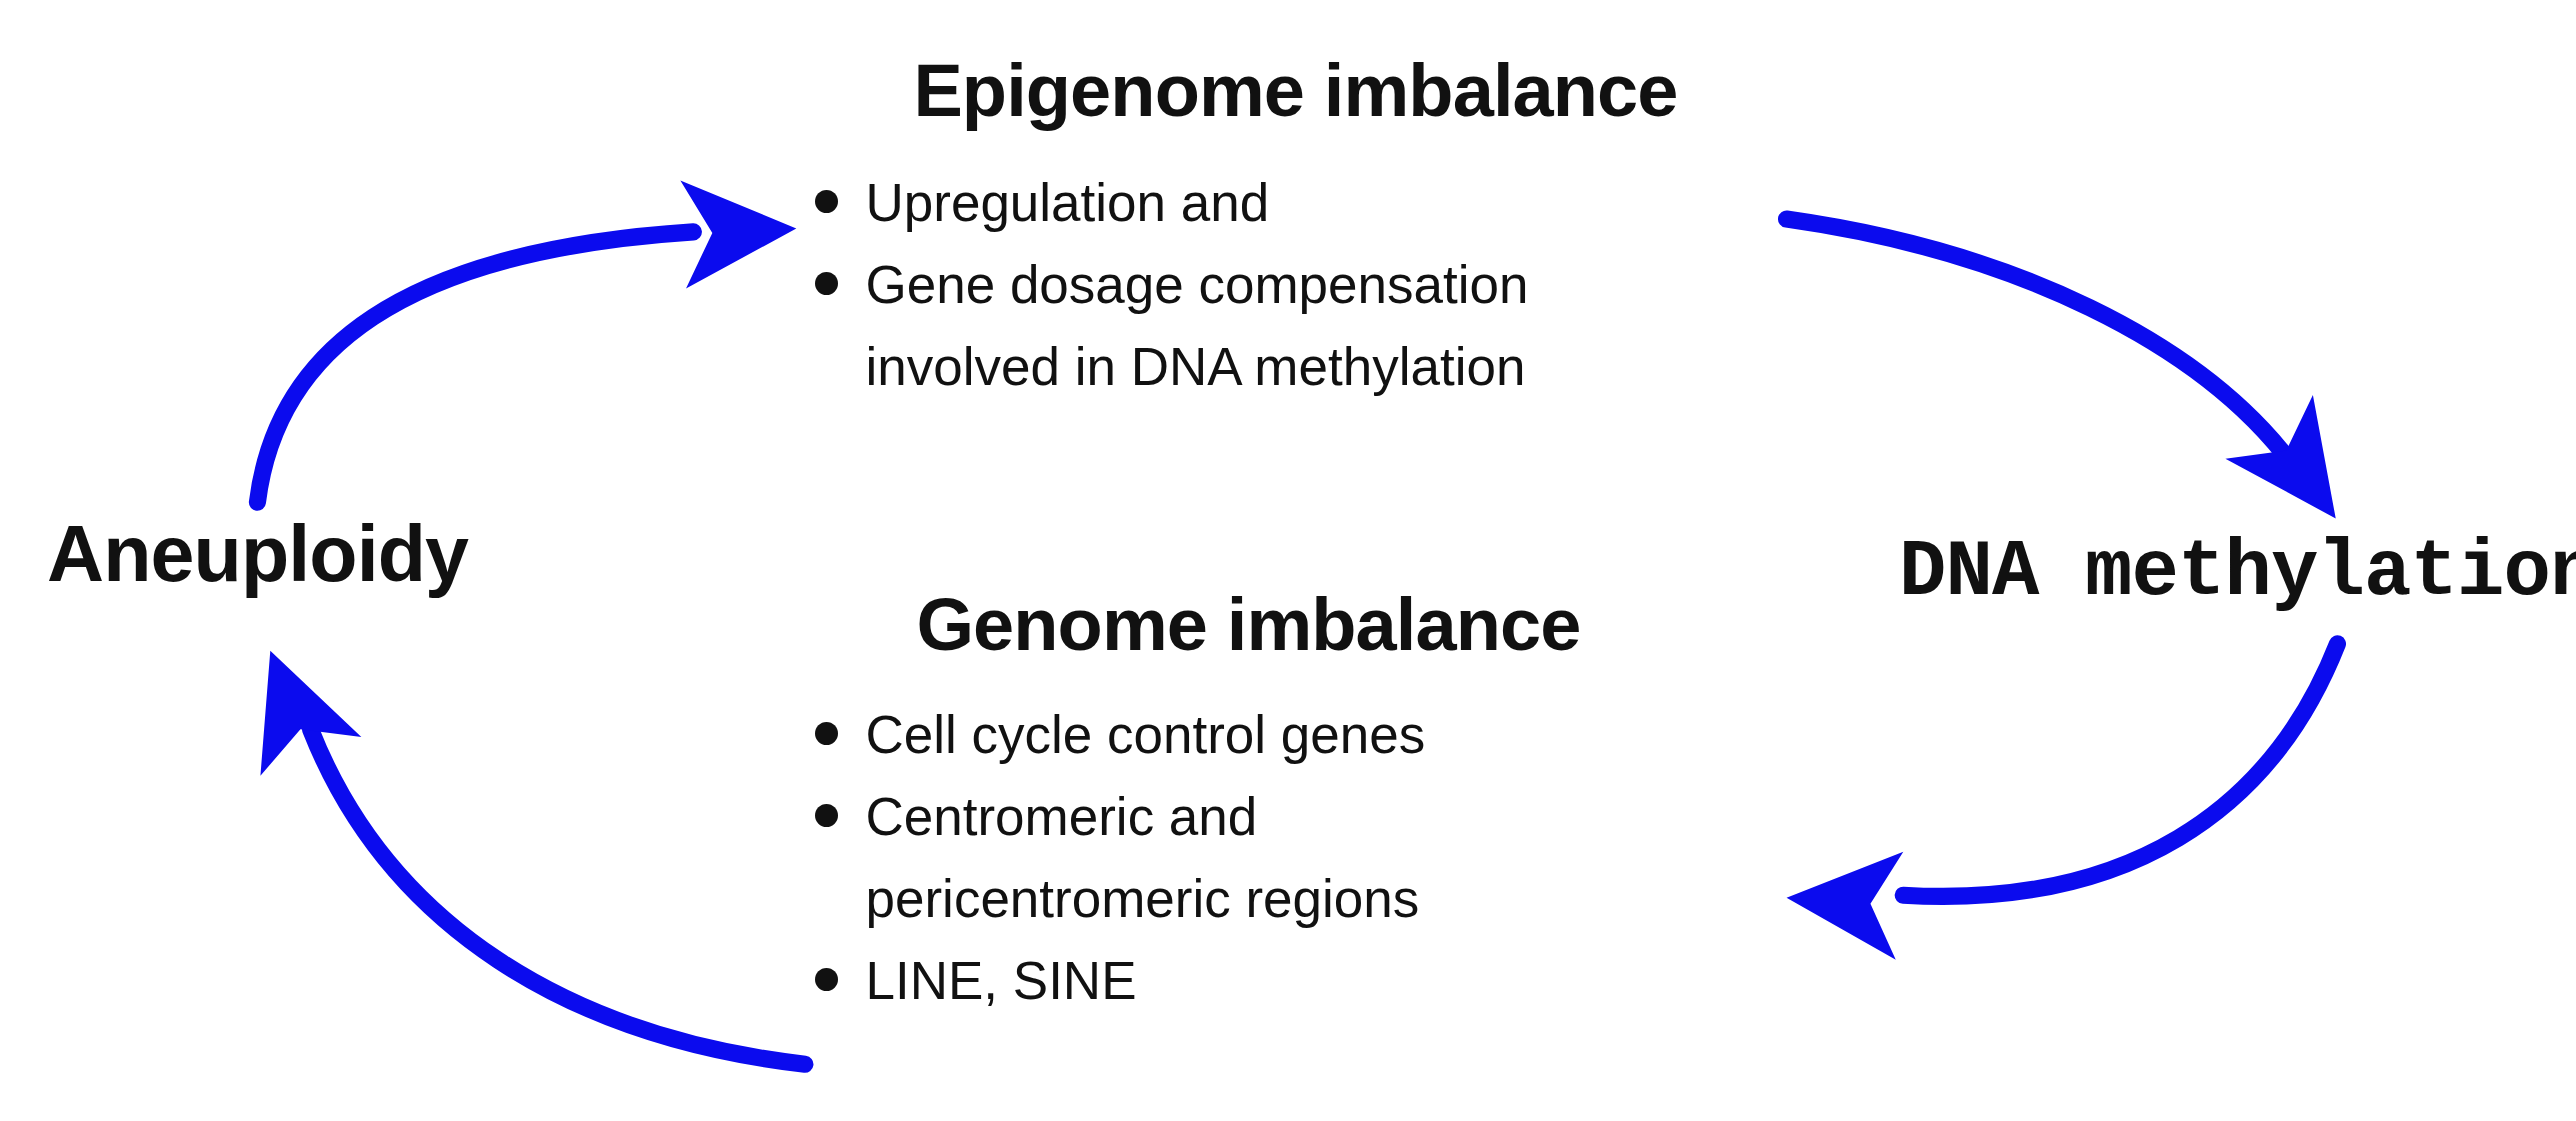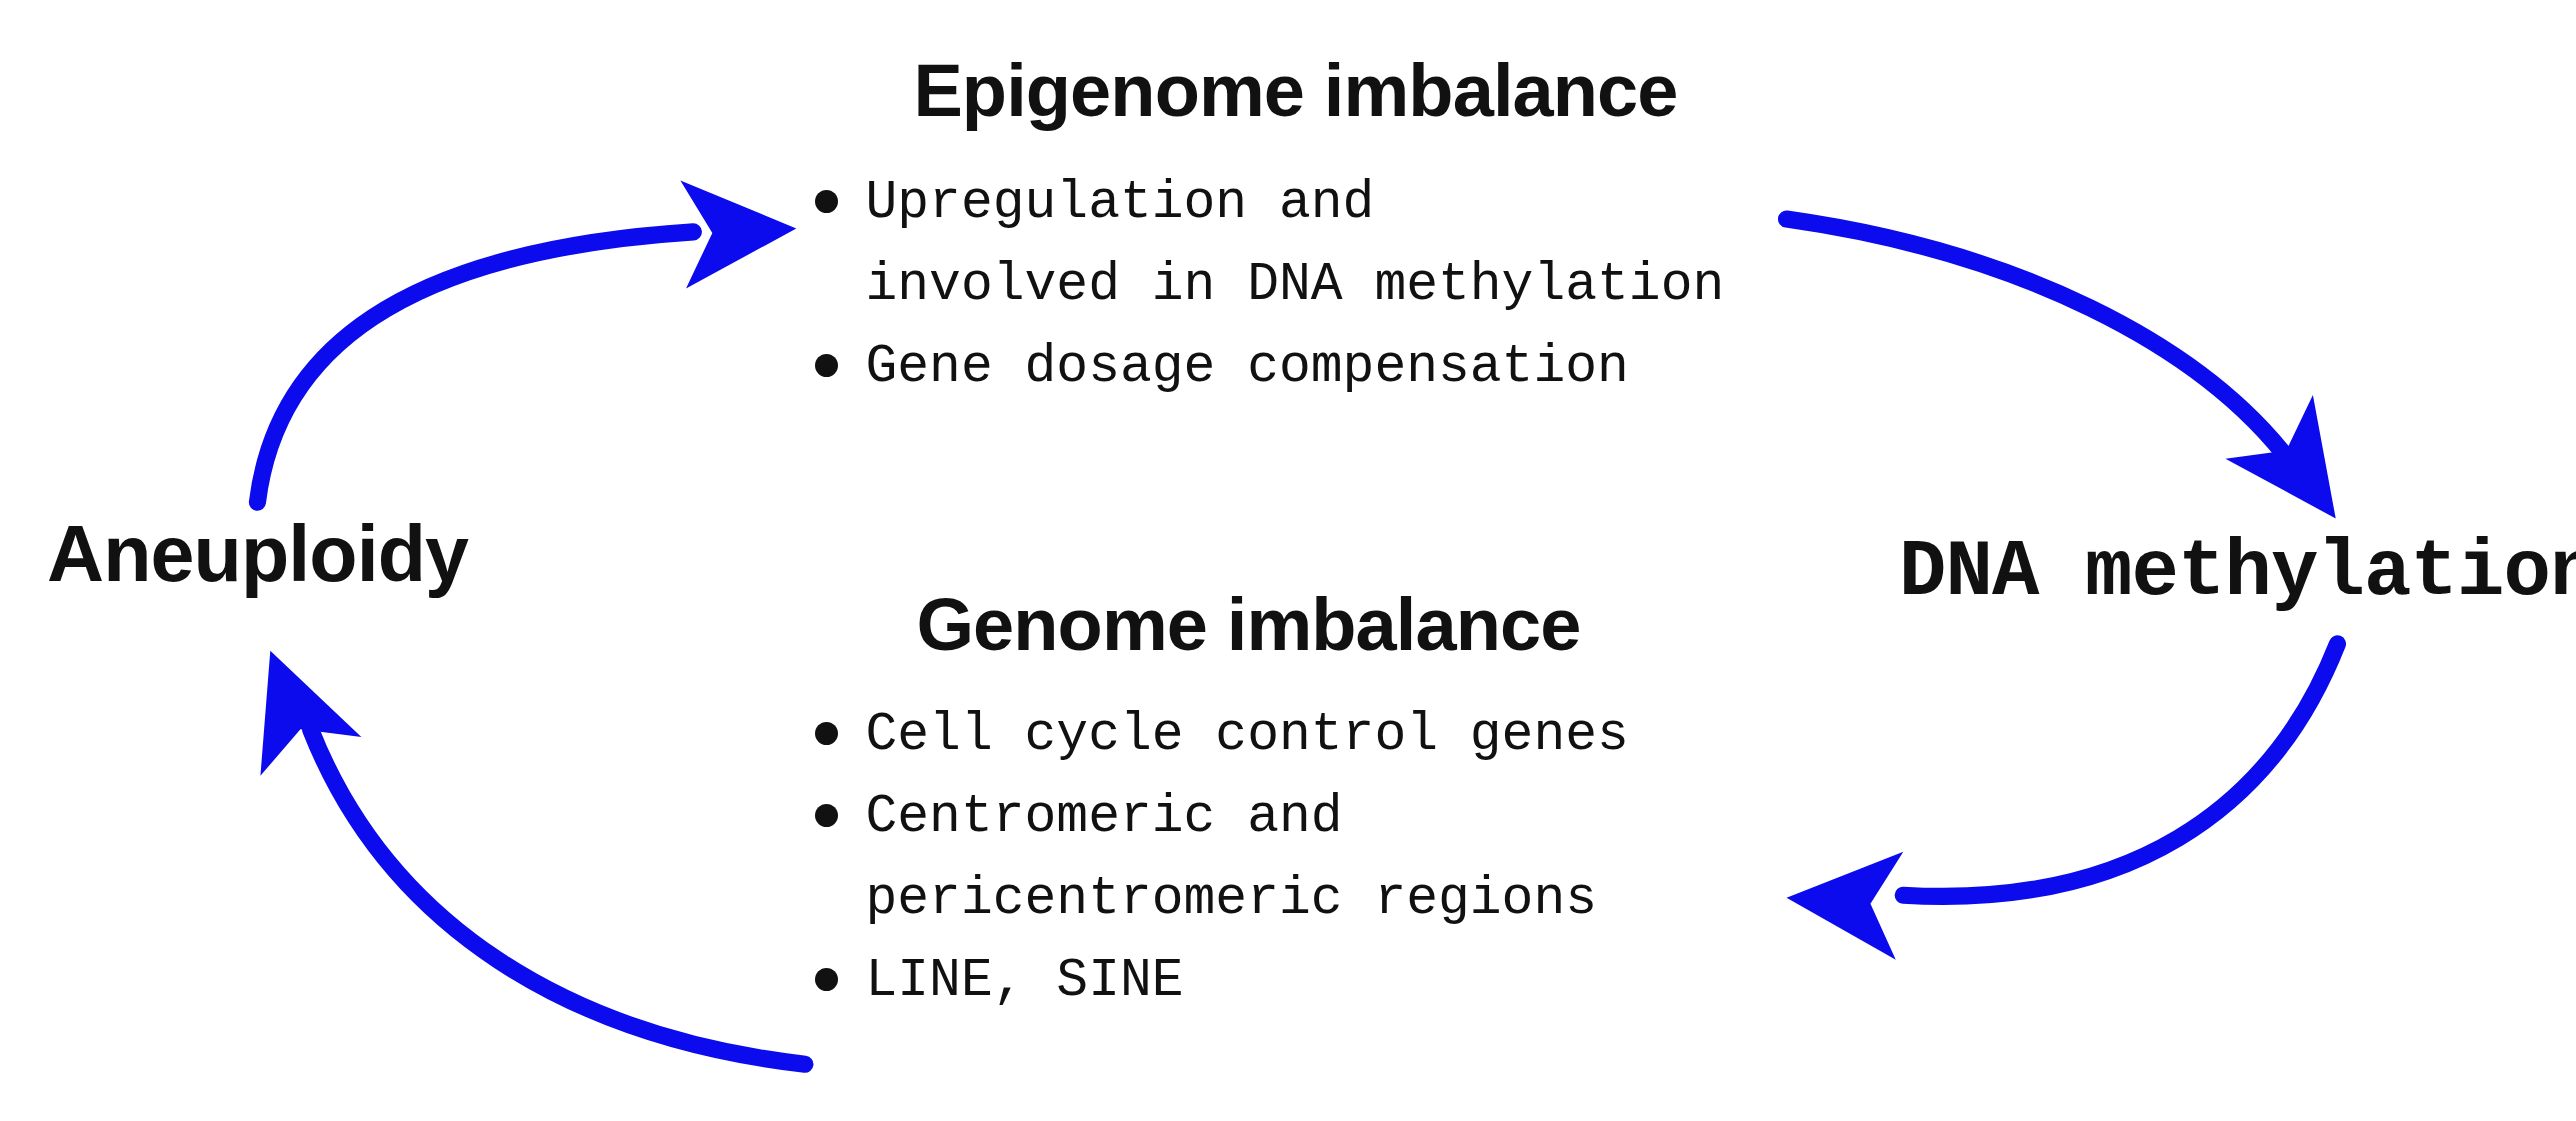--- a/index.html
+++ b/index.html
@@ -32,21 +32,21 @@
   .panel h2 {
     margin: 0;
     text-align: center;
     font-size: 74px;
     font-weight: 700;
     letter-spacing: -0.9px;
     white-space: nowrap;
   }
   .panel-top h2    { margin-bottom: 29px; }
   .panel-bottom h2 { margin-bottom: 27px; }
-  .lines { display: block; font-family: Liberation Mono, monospace; }
+  .lines { display: block; }
   .line {
     display: flex;
     align-items: flex-start;
     height: 82px;
   }
   .dot {
     flex: none;
     width: 23px;
     height: 23px;
     border-radius: 50%;
@@ -91,26 +91,26 @@
   <div class="node node-right">DNA methylation</div>
 
   <section class="panel panel-top">
     <h2>Epigenome imbalance</h2>
     <div class="lines">
         <div class="line">
         <span class="dot" style="background: rgb(17, 17, 17);"></span>
         <span class="txt">Upregulation and</span>
       </div>
         <div class="line">
+        <span class="dot" style="background: rgb(17, 17, 17);"></span>
+        <span class="txt">Gene dosage compensation</span>
+      </div>
+        <div class="line">
         <span class="dot" style="visibility: hidden; background: rgb(17, 17, 17);"></span>
         <span class="txt">involved in DNA methylation</span>
-      </div>
-        <div class="line">
-        <span class="dot" style="background: rgb(17, 17, 17);"></span>
-        <span class="txt">Gene dosage compensation</span>
       </div>
       </div>
   </section>
 
   <section class="panel panel-bottom">
     <h2>Genome imbalance</h2>
     <div class="lines">
         <div class="line">
         <span class="dot" style="background: rgb(17, 17, 17);"></span>
         <span class="txt">Cell cycle control genes</span>

